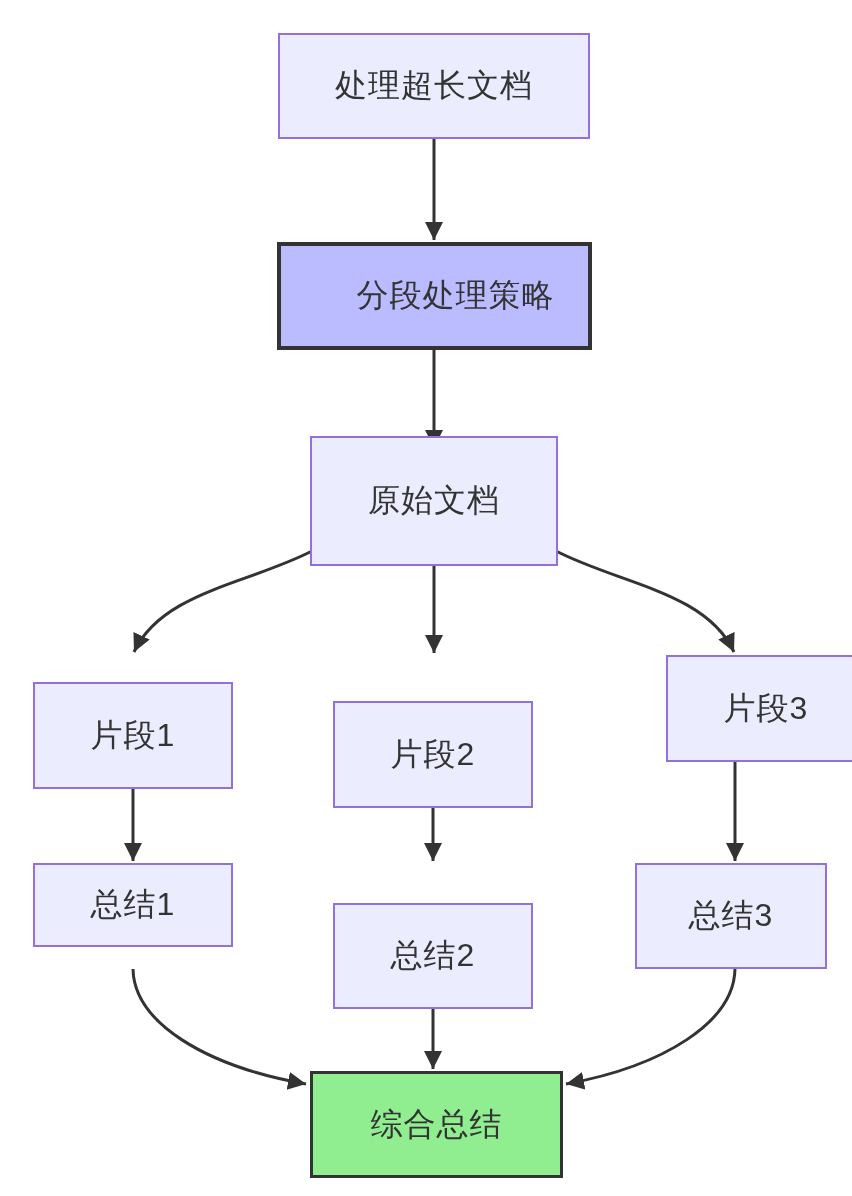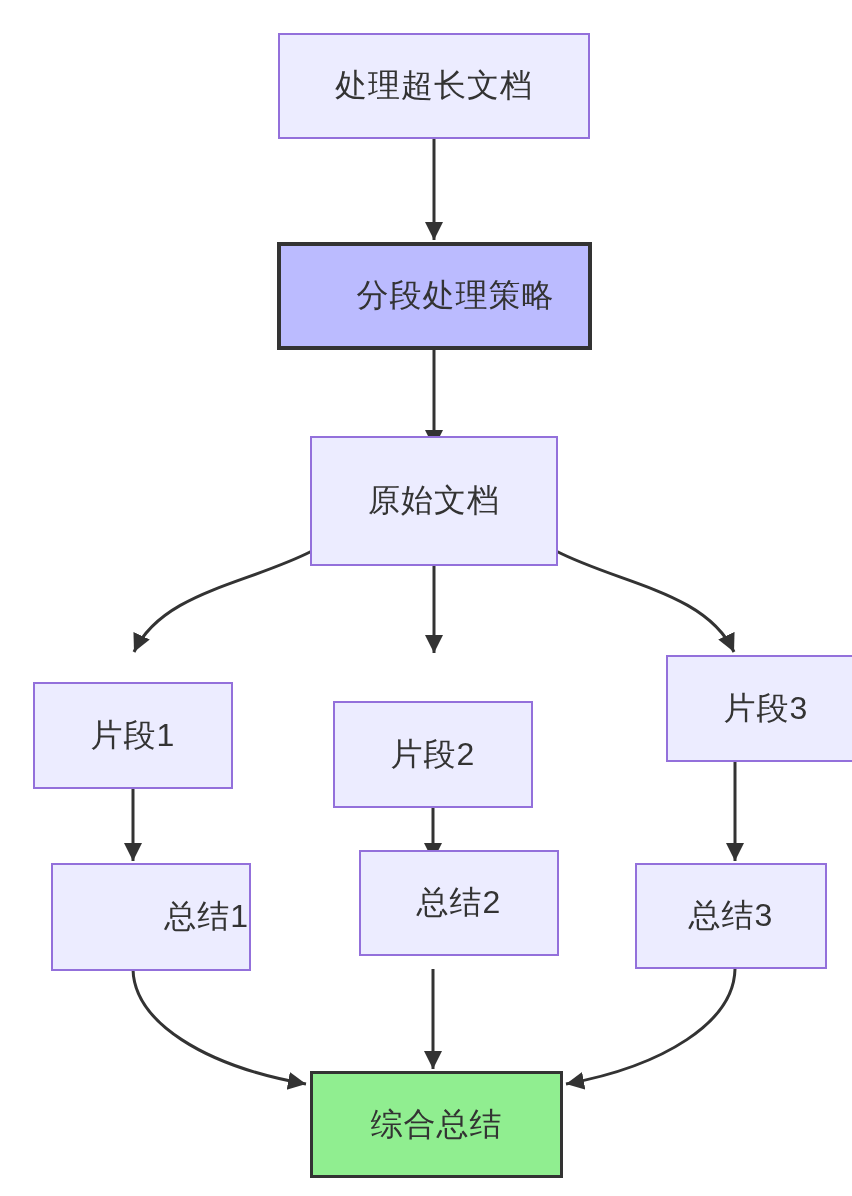--- a/index.html
+++ b/index.html
@@ -95,25 +95,25 @@
   </div>
 
   <div class="node default" style="left:333px; top:655px; width:200px; height:107px;margin-top:46px;">
     <span class="label">片段2</span>
   </div>
 
   <div class="node default" style="left:635px; top:655px; width:200px; height:107px;margin-left:31px;">
     <span class="label">片段3</span>
   </div>
 
-  <div class="node default" style="left:51px; top:863px; width:200px; height:108px;justify-content:flex-end;">
+  <div class="node default" style="left:33px; top:863px; width:200px; height:84px;">
     <span class="label">总结1</span>
   </div>
 
-  <div class="node default" style="left:333px; top:850px; width:200px; height:106px;margin-left:26px;">
+  <div class="node default" style="left:333px; top:903px; width:200px; height:106px;">
     <span class="label">总结2</span>
   </div>
 
   <div class="node default" style="left:635px; top:863px; width:192px; height:106px;">
     <span class="label">总结3</span>
   </div>
 
   <div class="node success" style="left:310px; top:1071px; width:253px; height:107px;">
     <span class="label">综合总结</span>
   </div>

